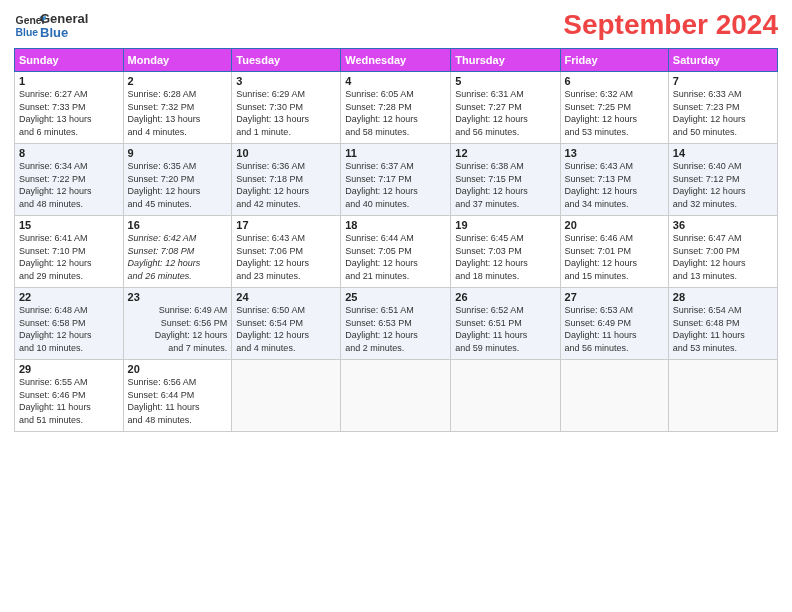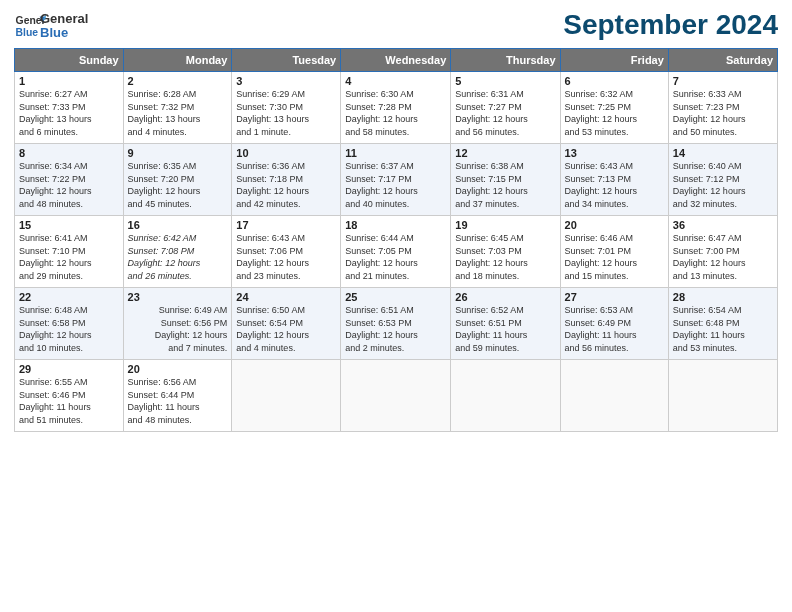--- a/index.html
+++ b/index.html
@@ -28,37 +28,37 @@
     .logo-icon {
       width: 32px;
       height: 32px;
     }
     .title-block {
       text-align: right;
     }
     .month-title {
       font-size: 28px;
       font-weight: bold;
-      color: #0c4a6e;
+      color: #ef4444;
       line-height: 1.1;
     }
     .subtitle {
       font-size: 13px;
       color: #555;
     }
     table {
       width: 100%;
       border-collapse: collapse;
       font-size: 9.5px;
     }
     thead tr th {
-      background-color: #737373;
+      background-color: #d946ef;
       color: #fff;
       padding: 5px 4px;
-      text-align: right;
+      text-align: left;
       font-size: 11px;
       font-weight: bold;
       border: 1px solid #2a6db5;
     }
     tbody tr td {
       border: 1px solid #ccc;
       vertical-align: top;
       padding: 3px 4px;
       width: 113px;
       min-height: 70px;
@@ -138,21 +138,21 @@
           </td>
           <td>
             <span class="day-num">3</span>
             <div class="day-info" style="white-space: pre-line;">Sunrise: 6:29 AM
 Sunset: 7:30 PM
 Daylight: 13 hours
 and 1 minute.</div>
           </td>
           <td>
             <span class="day-num">4</span>
-            <div class="day-info" style="white-space: pre-line;">Sunrise: 6:30 AM
+            <div class="day-info" style="white-space: pre-line;">Sunrise: 6:05 AM
 Sunset: 7:28 PM
 Daylight: 12 hours
 and 58 minutes.</div>
           </td>
           <td>
             <span class="day-num">5</span>
             <div class="day-info" style="white-space: pre-line;">Sunrise: 6:31 AM
 Sunset: 7:27 PM
 Daylight: 12 hours
 and 56 minutes.</div>

